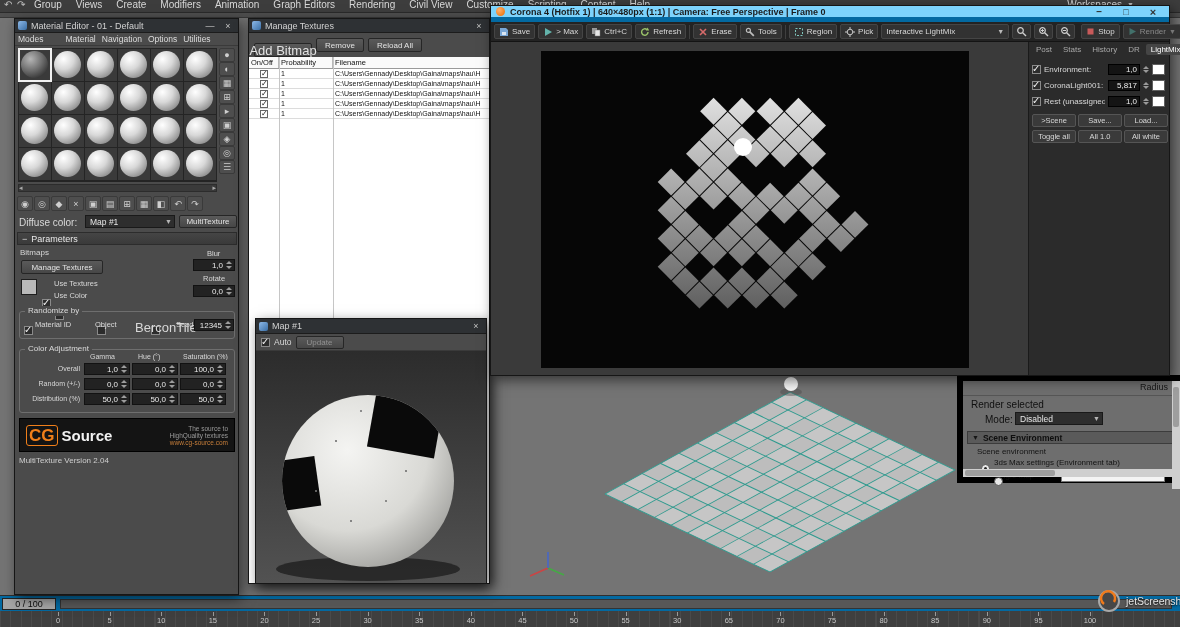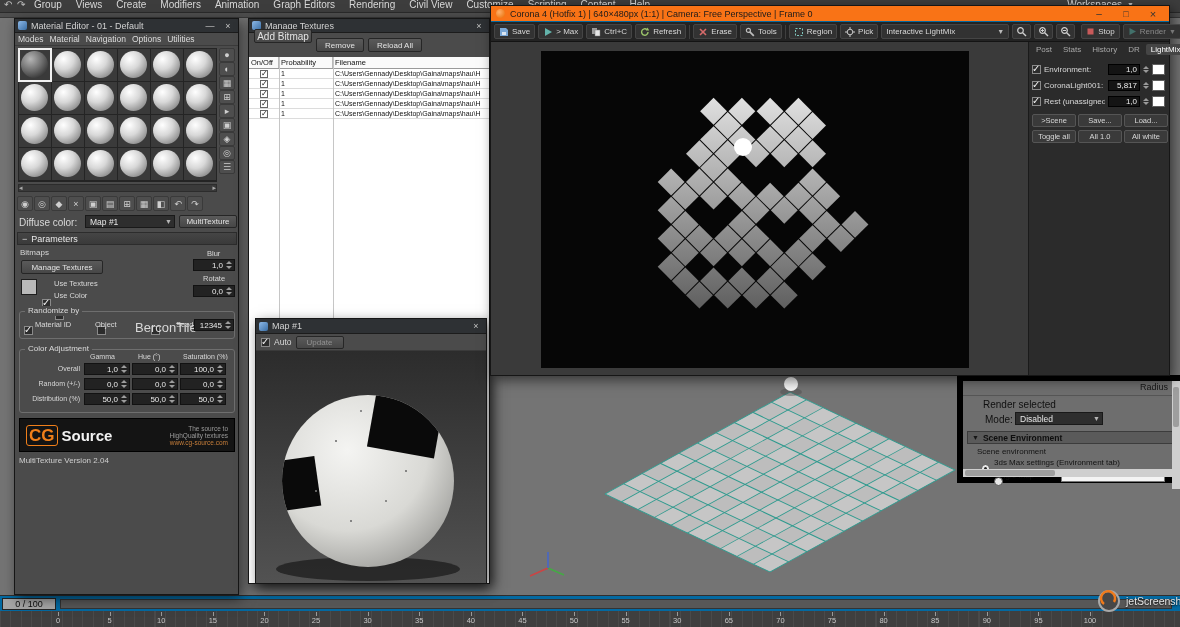--- a/index.html
+++ b/index.html
@@ -185,21 +185,21 @@
         <line x1="548" y1="568" x2="530" y2="576" stroke="#cc4444"></line>
         <line x1="548" y1="568" x2="564" y2="575" stroke="#44aa44"></line>
         <line x1="548" y1="568" x2="548" y2="552" stroke="#4466cc"></line>
       </g>
     </svg>
   </div>
 
   <div class="abs" style="left:957px;top:375px;width:229px;height:108px;background:#6e6e6e;border:6px solid #000000;">
     <span class="lbl dark" style="right:12px;top:1px;color:#151515;font-size:9px;">Radius</span>
     <div class="abs" style="left:0;top:14px;right:8px;height:1px;background:#565656;"></div>
-    <span class="lbl dark" style="left:20px;top:18px;color:#101010;">Render selected</span>
+    <span class="lbl dark" style="left:8px;top:18px;color:#101010;">Render selected</span>
     <span class="lbl dark" style="left:22px;top:33px;color:#101010;">Mode:</span>
     <div class="drop" style="left:52px;top:31px;width:88px;height:13px;">
       <span>Disabled</span>
       <span class="dd">▼</span>
     </div>
     <div class="abs" style="left:4px;top:50px;width:206px;height:13px;background:#5a5a5a;border:1px solid #3c3c3c;display:flex;align-items:center;gap:4px;padding:0 4px;">
       <span style="font-size:7px;color:#161616;">▼</span>
       <span style="font-size:8.5px;color:#0e0e0e;font-weight:bold;">Scene Environment</span>
     </div>
     <span class="lbl dark" style="left:14px;top:66px;color:#141414;font-size:8px;">Scene environment</span>
@@ -269,21 +269,21 @@
 
   <div class="win" style="left:14px;top:18px;width:225px;height:577px;">
     <div class="tbar">
       <span class="appicon"></span>
       <span class="t">Material Editor - 01 - Default</span>
       <span class="wbtn">—</span>
       <span class="wbtn">×</span>
     </div>
     <div class="abs" style="left:0;top:14px;width:223px;height:13px;background:#4b4b4b;border-bottom:1px solid #3a3a3a;
                 display:flex;align-items:center;padding-left:3px;">
-        <span style="font-size: 8.5px; color: rgb(220, 220, 220); margin-right: 6px;">Modes</span>
+        <span style="font-size: 8.5px; color: rgb(220, 220, 220); margin-right: 22px;">Modes</span>
         <span style="font-size: 8.5px; color: rgb(220, 220, 220); margin-right: 6px;">Material</span>
         <span style="font-size: 8.5px; color: rgb(220, 220, 220); margin-right: 6px;">Navigation</span>
         <span style="font-size: 8.5px; color: rgb(220, 220, 220); margin-right: 6px;">Options</span>
         <span style="font-size: 8.5px; color: rgb(220, 220, 220); margin-right: 6px;">Utilities</span>
       </div>
     <div id="sample-grid">
         <div class="cell selected"></div>
         <div class="cell"></div>
         <div class="cell"></div>
         <div class="cell"></div>
@@ -471,21 +471,21 @@
     </div>
     <span class="lbl" style="left:4px;top:437px;font-size:8px;color:#cfcfcf;">MultiTexture Version 2.04</span>
   </div>
 
   <div class="win" style="left:248px;top:18px;width:242px;height:566px;">
     <div class="tbar">
       <span class="appicon"></span>
       <span class="t">Manage Textures</span>
       <span class="wbtn">×</span>
     </div>
-    <button class="btn abs" style="left:5px;top:10px;width:58px;height:14px;font-size:10px;">Add Bitmap</button>
+    <button class="btn abs" style="left:5px;top:24px;width:58px;height:14px;font-size:13px;">Add Bitmap</button>
     <button class="btn abs" style="left:67px;top:19px;width:48px;height:14px;font-size:8px;">Remove</button>
     <button class="btn abs" style="left:119px;top:19px;width:54px;height:14px;font-size:8px;">Reload All</button>
     <div class="abs" style="left:0;top:38px;width:240px;bottom:0;background:#ffffff;">
       <div style="display:flex;height:12px;background:#fafafa;border-bottom:1px solid #9a9a9a;">
         <div class="thc" style="width:30px;">On/Off</div>
         <div class="thc" style="width:54px;">Probability</div>
         <div class="thc" style="flex:1;border-right:none;">Filename</div>
       </div>
       <div>
           <div class="trow">
@@ -565,21 +565,21 @@
           <circle cx="130" cy="150" r="1.1" fill="#777"></circle>
         <circle cx="95" cy="170" r="1.1" fill="#6f6f6f"></circle>
           <circle cx="60" cy="140" r="1.1" fill="#777"></circle>
         <circle cx="150" cy="120" r="1.1" fill="#6f6f6f"></circle>
           <circle cx="105" cy="60" r="1.1" fill="#777"></circle>
       </g>
     </svg>
   </div>
 
   <div class="win" style="left:490px;top:5px;width:680px;height:371px;background:#333;">
-    <div style="height:16px;background:#f97316;border-bottom:1px solid #0369a1;display:flex;align-items:center;gap:5px;padding:0 5px;">
+    <div style="height:16px;background:#7dd3fc;border-bottom:5px solid #0369a1;display:flex;align-items:center;gap:5px;padding:0 5px;font-weight:bold;">
       <span style="width:9px;height:9px;border-radius:50%;background:radial-gradient(circle at 35% 35%,#ffb06a,#e86a00);flex:none;"></span>
       <span style="font-size:9px;color:#1b1b1b;white-space:nowrap;overflow:hidden;flex:1;">Corona 4 (Hotfix 1) | 640×480px (1:1) | Camera: Free Perspective | Frame 0</span>
       <span style="width:22px;text-align:center;font-size:10px;color:#333;">–</span>
       <span style="width:22px;text-align:center;font-size:9px;color:#333;">□</span>
       <span style="width:22px;text-align:center;font-size:11px;color:#333;">×</span>
     </div>
     <div style="position:absolute;left:0;top:16px;width:678px;height:20px;background:#232323;border-bottom:1px solid #141414;
                 display:flex;align-items:center;gap:3px;padding:0 3px;">
       <button class="cbtn">
         <svg width="10" height="10">

